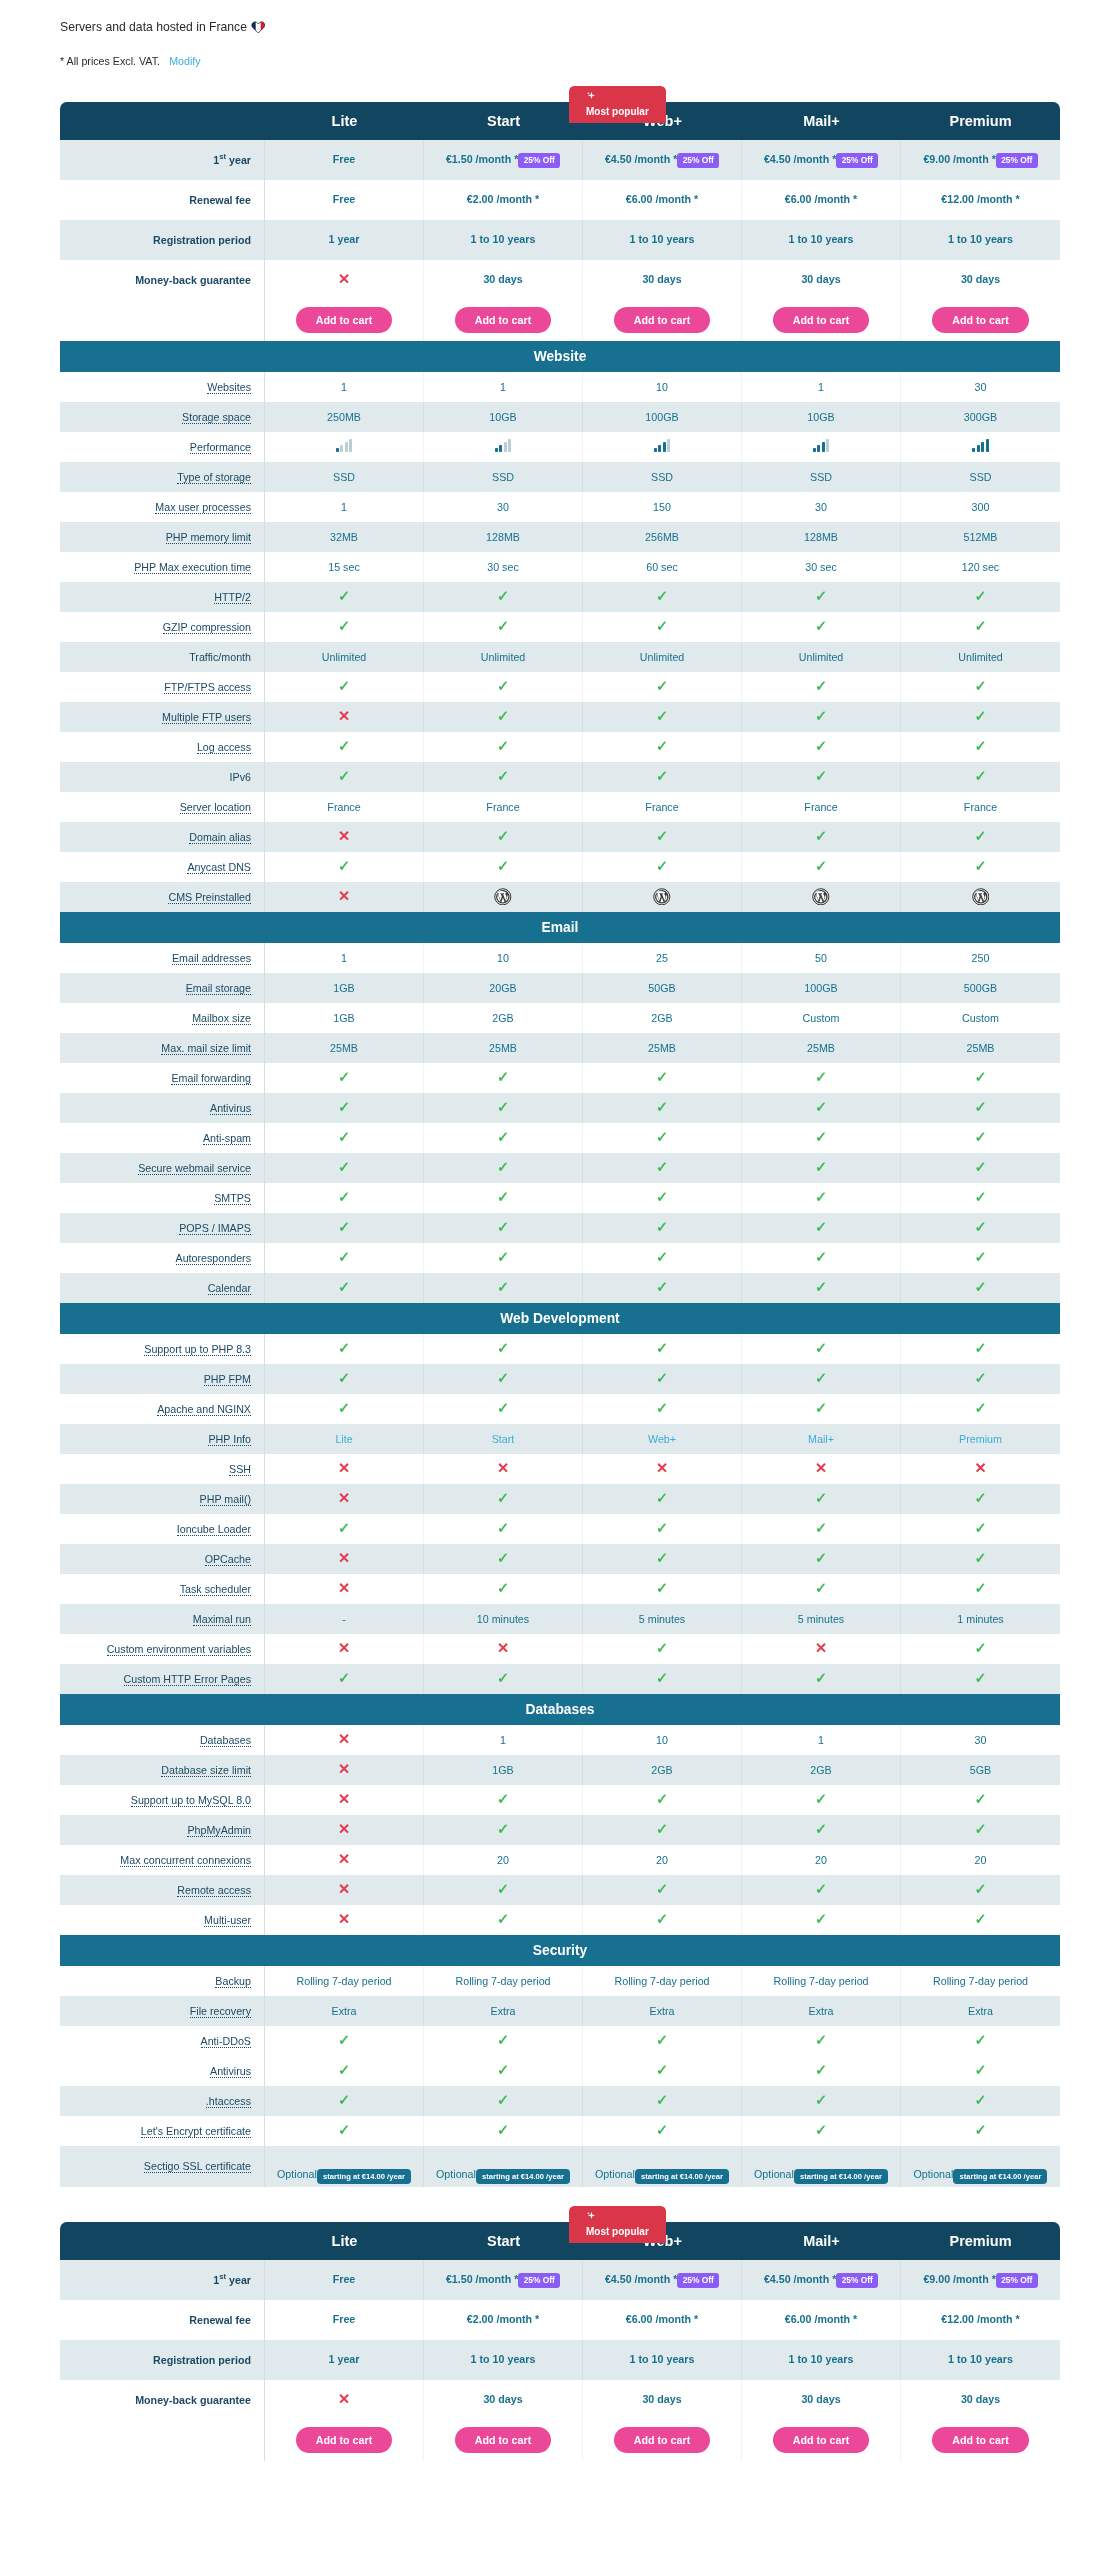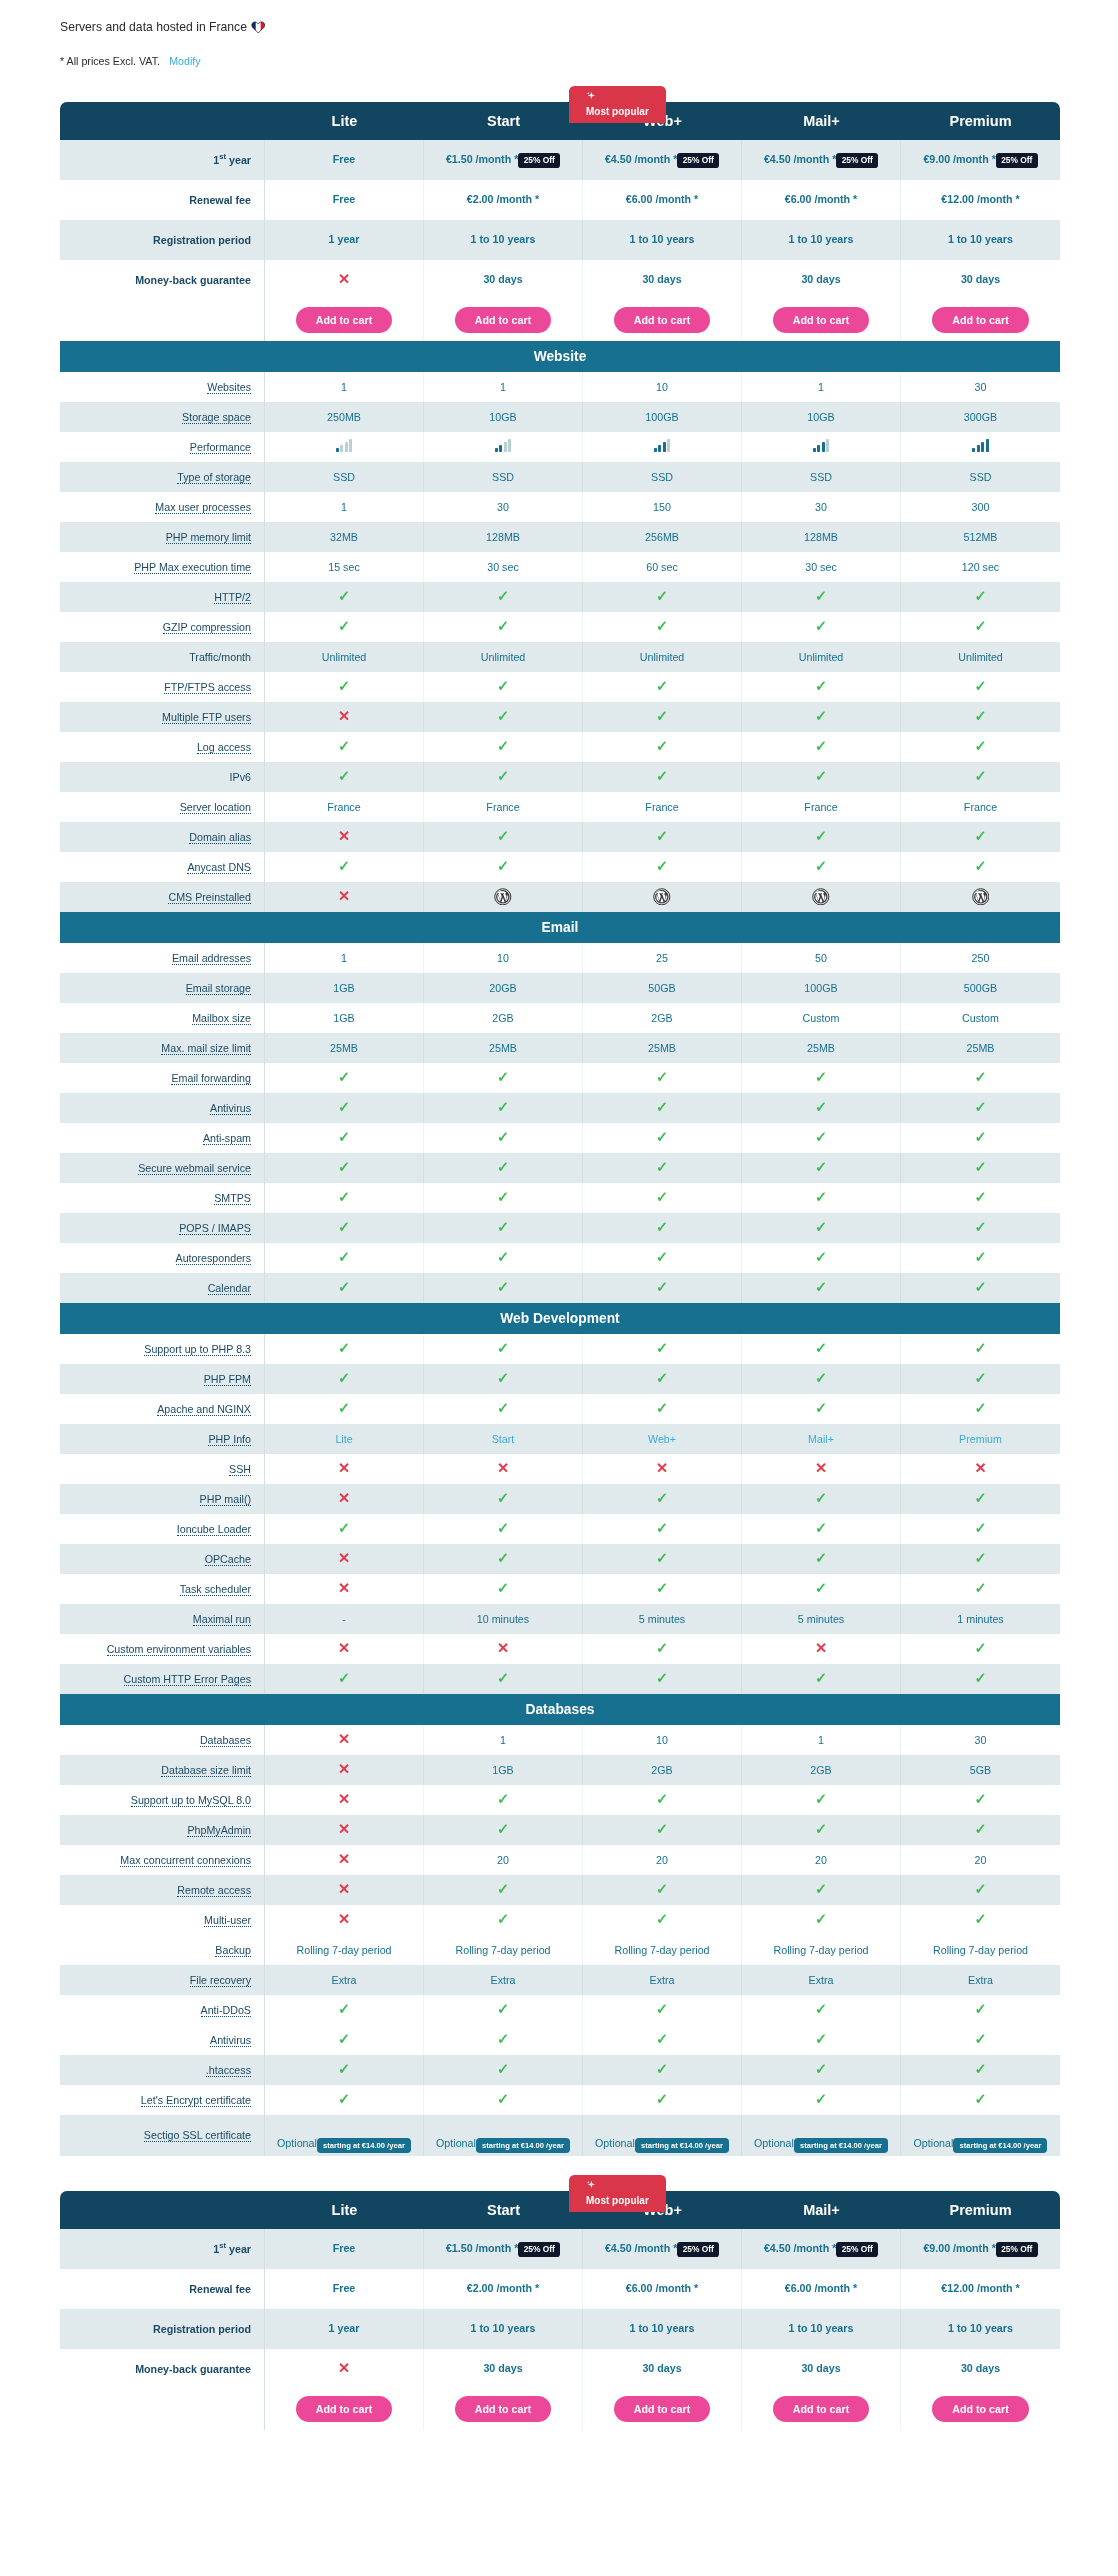--- a/index.html
+++ b/index.html
@@ -113,21 +113,21 @@
     font-weight: bold;
     height: 31px;
     border: none;
   }
 
   
   td.price-cell { height: 40px; font-size: 10.7px; font-weight: bold; line-height: 1.35; }
   .price-main { color: #17708f; font-weight: bold; }
   .off-badge {
     display: inline-block;
-    background: #0f172a;
+    background: #8b5cf6;
     color: #fff;
     font-size: 8.4px;
     font-weight: bold;
     border-radius: 3.1px;
     padding: 1.5px 5.3px;
     margin-top: 2.3px;
   }
   td.rowlabel.priceslab { font-weight: bold; font-size: 10.7px; }
   sup { font-size: 7.6px; vertical-align: super; }
 
@@ -725,20 +725,23 @@
             <td class="cell"><span class="ok">✓</span></td>
           </tr>
           <tr class="r-plain">
             <td class="rowlabel"><span class="tip">Multi-user</span></td>
             <td class="cell"><span class="no">✕</span></td>
             <td class="cell"><span class="ok">✓</span></td>
             <td class="cell"><span class="ok">✓</span></td>
             <td class="cell"><span class="ok">✓</span></td>
             <td class="cell"><span class="ok">✓</span></td>
           </tr>
+          <tr class="section">
+            <td colspan="6">Security</td>
+          </tr>
           <tr class="r-plain">
             <td class="rowlabel"><span class="tip">Backup</span></td>
             <td class="cell"><span>Rolling 7-day period</span></td>
             <td class="cell"><span>Rolling 7-day period</span></td>
             <td class="cell"><span>Rolling 7-day period</span></td>
             <td class="cell"><span>Rolling 7-day period</span></td>
             <td class="cell"><span>Rolling 7-day period</span></td>
           </tr>
           <tr class="r-alt">
             <td class="rowlabel"><span class="tip">File recovery</span></td>

